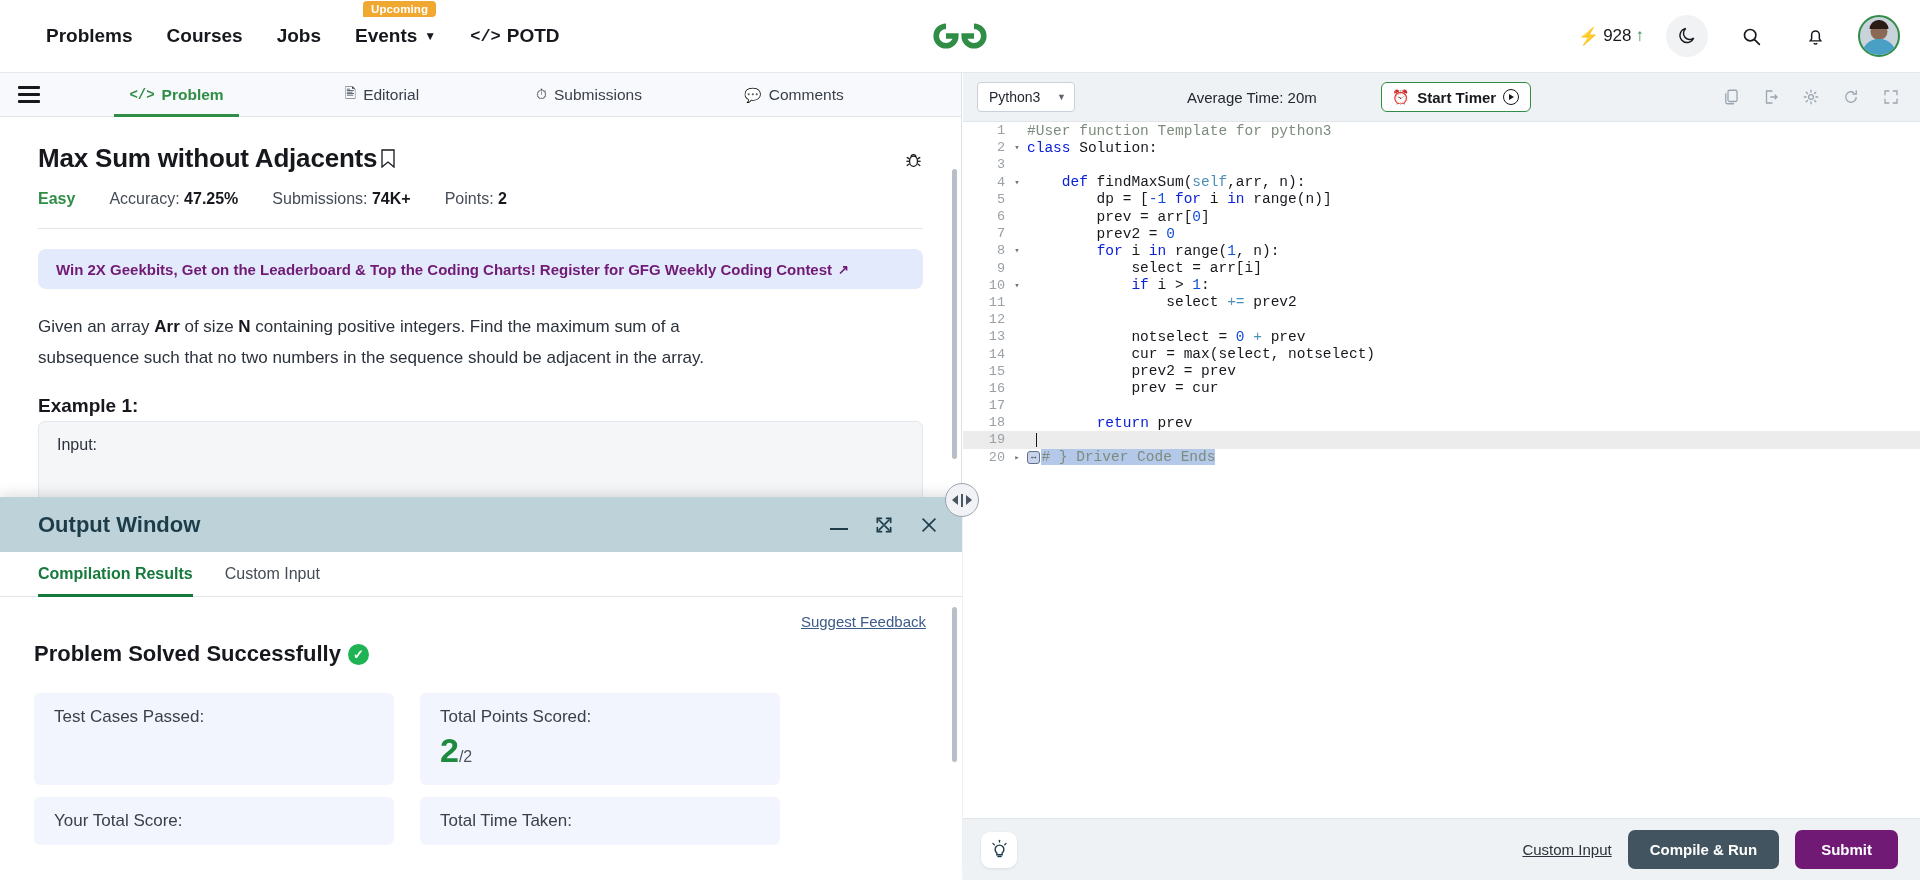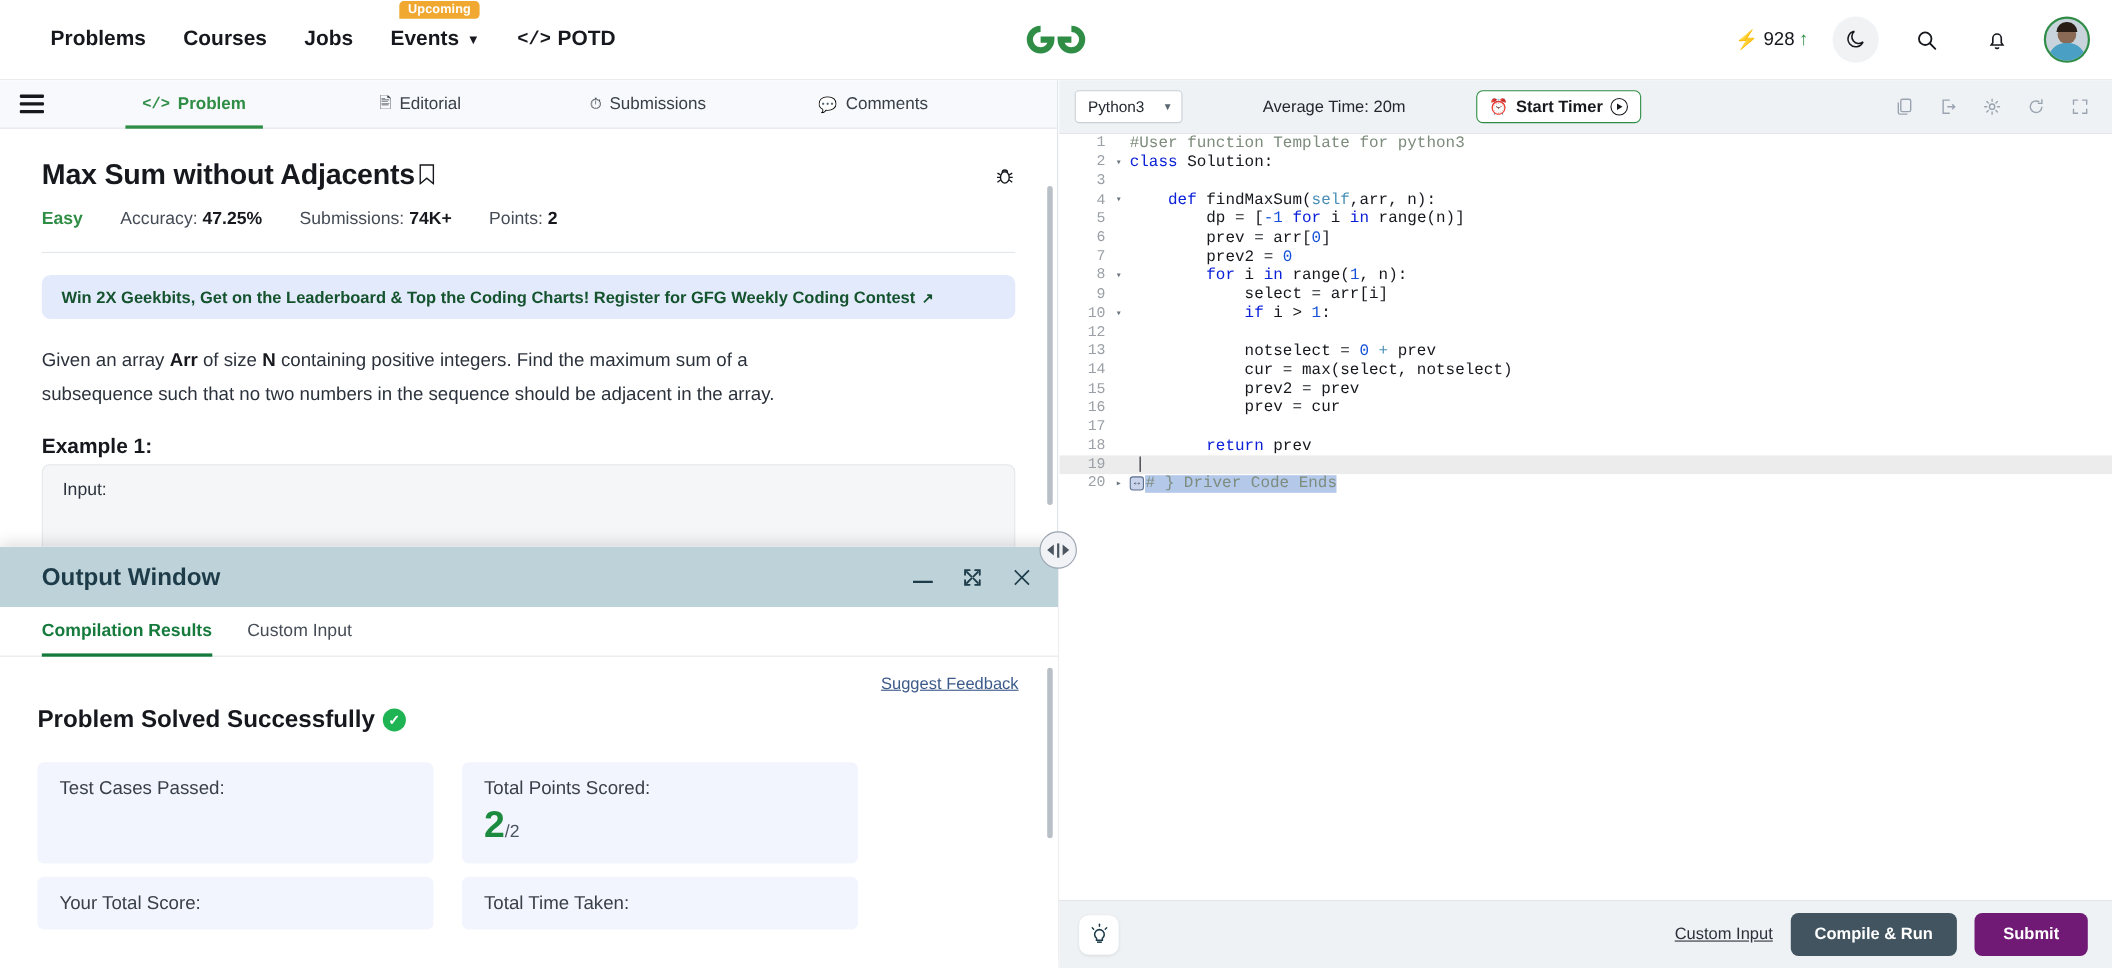--- a/index.html
+++ b/index.html
@@ -98,21 +98,21 @@
   .bug-icon { margin-left: auto; margin-top: 8px; cursor: pointer; }
 
   .meta-row { display: flex; align-items: center; gap: 34px; margin-top: 16px; font-size: 16px; color: #454c56; }
   .meta-row .easy { color: #2f8d46; font-weight: 700; }
   .meta-row b { color: #16181d; font-weight: 700; }
   .divider-line { height: 1px; background: #e3e7ec; margin-top: 20px; }
 
   .promo {
     margin-top: 20px; background: #e3eafc; border-radius: 8px;
     height: 40px; display: flex; align-items: center; padding: 0 18px;
-    font-size: 15px; font-weight: 700; color: #14532d; gap: 6px; cursor: pointer; text-align: center;
+    font-size: 15px; font-weight: 700; color: #701a75; gap: 6px; cursor: pointer; text-align: center;
   }
   .ext-icon { font-size: 13px; }
 
   .pdesc { margin-top: 22px; font-size: 17px; line-height: 31px; color: #2b323b; max-width: 700px; }
   .pdesc b { font-weight: 700; color: #16181d; }
   .example-h { margin-top: 22px; font-size: 19px; font-weight: 700; color: #16181d; }
   .example-box {
     margin-top: 4px; background: #f5f6f8; border: 1px solid #e3e7ec;
     border-radius: 7px; padding: 14px 18px; font-size: 16px; color: #2b323b;
     height: 90px;
@@ -191,21 +191,21 @@
   .editor-toolbar {
     height: 49px; background: #eef2f5; display: flex; align-items: center;
     padding: 0 20px 0 14px; border-bottom: 1px solid #e0e5ea;
   }
   .lang-select {
     width: 98px; height: 30px; background: #fff; border: 1px solid #c9d0d8;
     border-radius: 4px; display: flex; align-items: center; justify-content: space-between;
     padding: 0 8px 0 11px; font-size: 14px; color: #23282f; cursor: pointer;
   }
   .lang-select .caret { font-size: 9px; color: #5b6571; }
-  .avg-time { margin-left: 73px; font-size: 15px; color: #23282f; white-space: nowrap; }
+  .avg-time { margin-left: 112px; font-size: 15px; color: #23282f; white-space: nowrap; }
   .start-timer {
     margin-left: 64px; height: 30px; border: 1.5px solid #2f8d46; border-radius: 6px;
     background: #fff; display: flex; align-items: center; gap: 7px;
     padding: 0 11px; font-size: 15px; font-weight: 700; color: #16181d; cursor: pointer;
   }
   .alarm { color: #f0a830; font-size: 14px; }
   .play-circle {
     width: 16px; height: 16px; border-radius: 50%; border: 1.6px solid #16181d;
     display: flex; align-items: center; justify-content: center;
   }
@@ -569,20 +569,25 @@
             <span class="gutter">9</span>
             <span class="fold"></span>
             <span class="code-text">            select = arr[i]</span>
           </div>
           <div class="code-line">
             <span class="gutter">10</span>
             <span class="fold">▾</span>
             <span class="code-text">            <span class="k">if</span> i &gt; <span class="nm">1</span>:</span>
           </div>
           <div class="code-line">
+            <span class="gutter">11</span>
+            <span class="fold"></span>
+            <span class="code-text">                select <span class="op">+=</span> prev2</span>
+          </div>
+          <div class="code-line">
             <span class="gutter">12</span>
             <span class="fold"></span>
             <span class="code-text">&nbsp;</span>
           </div>
           <div class="code-line">
             <span class="gutter">13</span>
             <span class="fold"></span>
             <span class="code-text">            notselect = <span class="nm">0</span> <span class="op">+</span> prev</span>
           </div>
           <div class="code-line">

